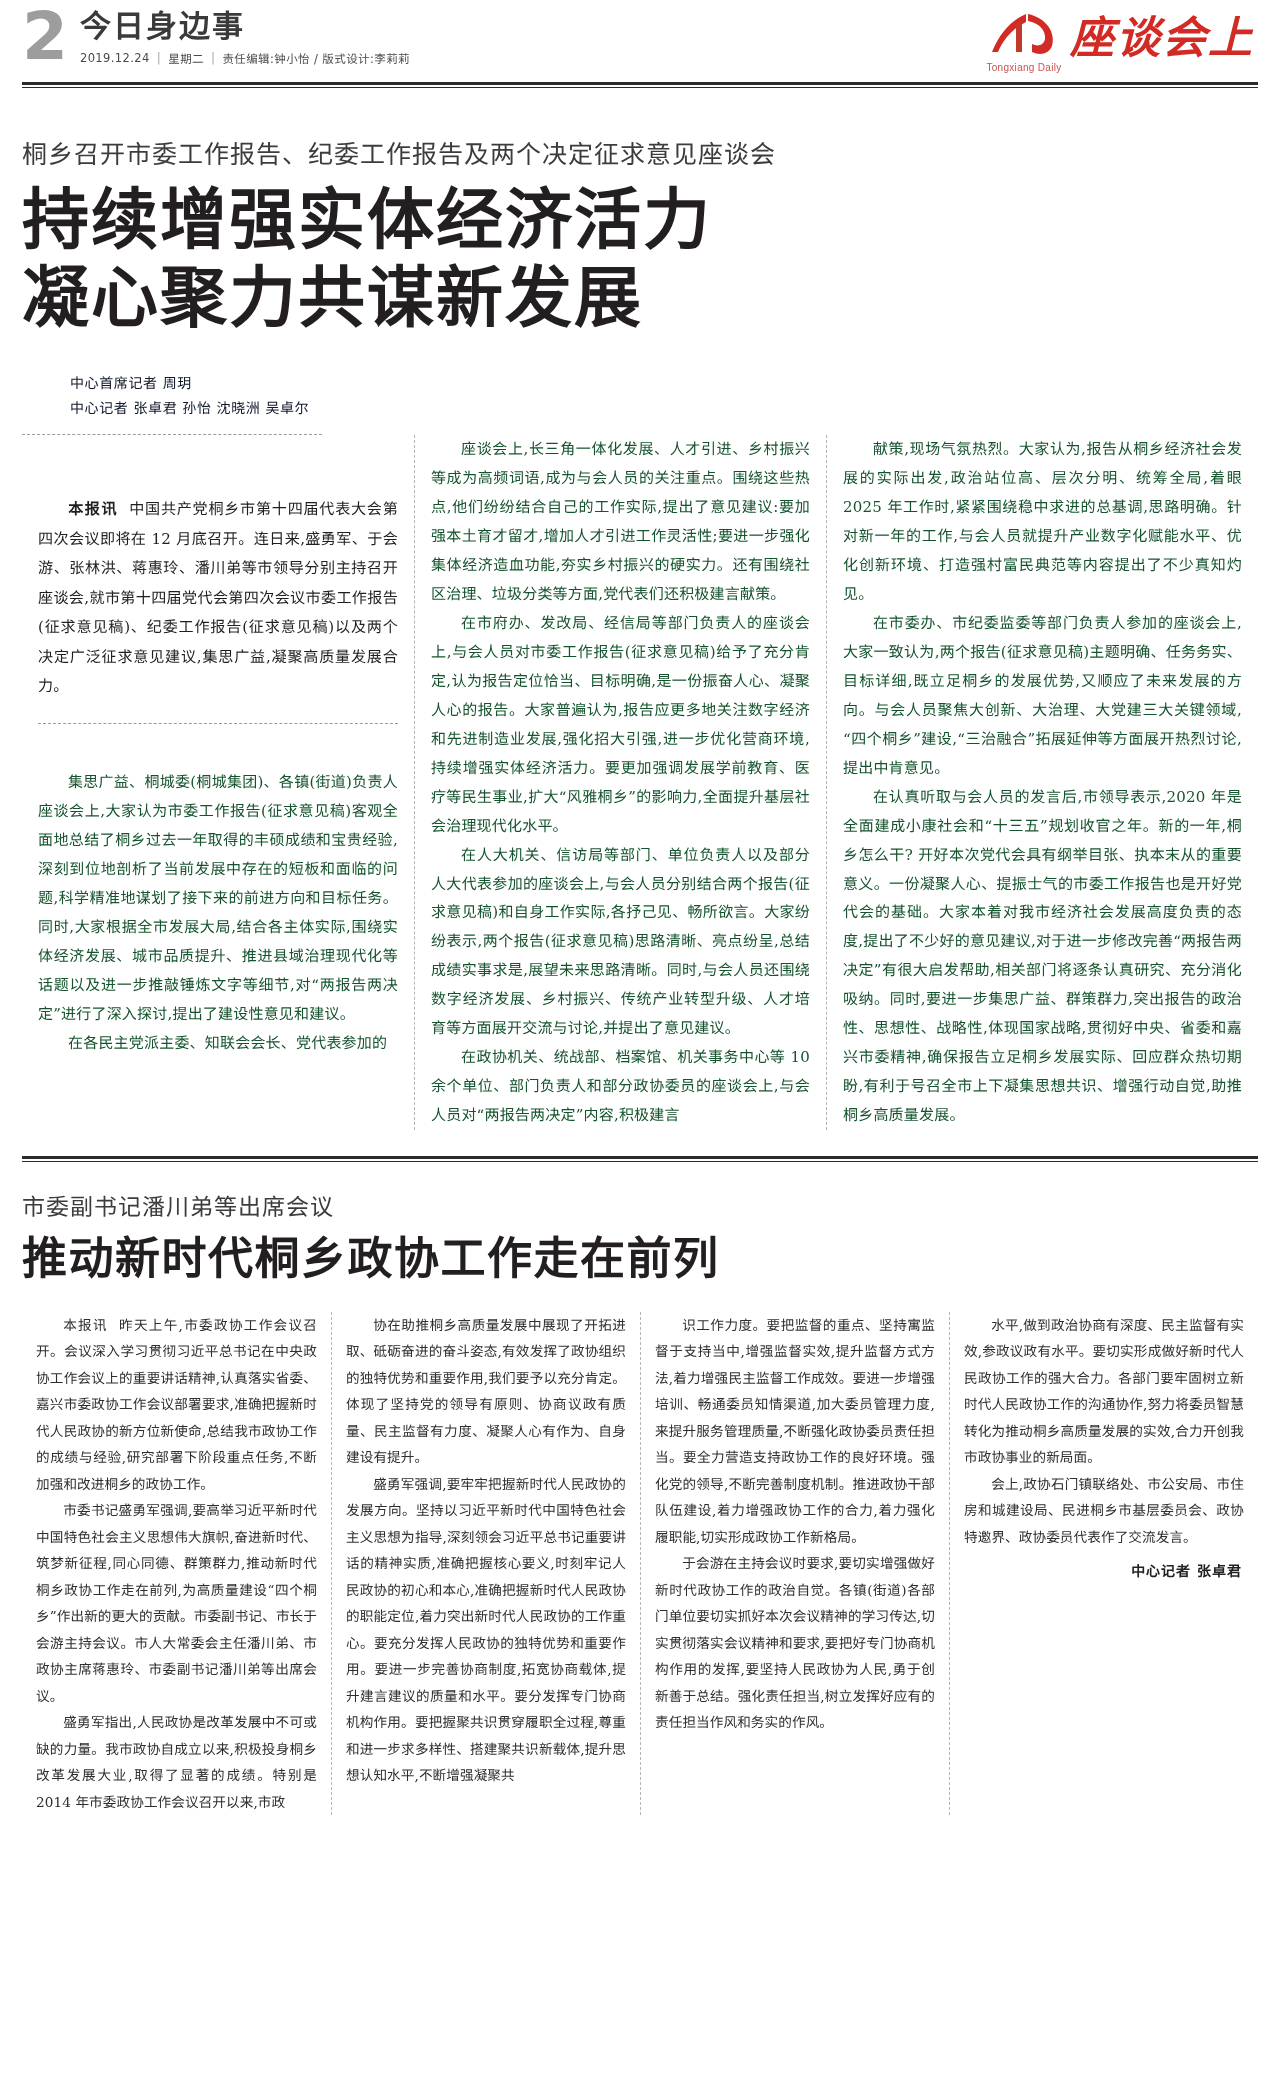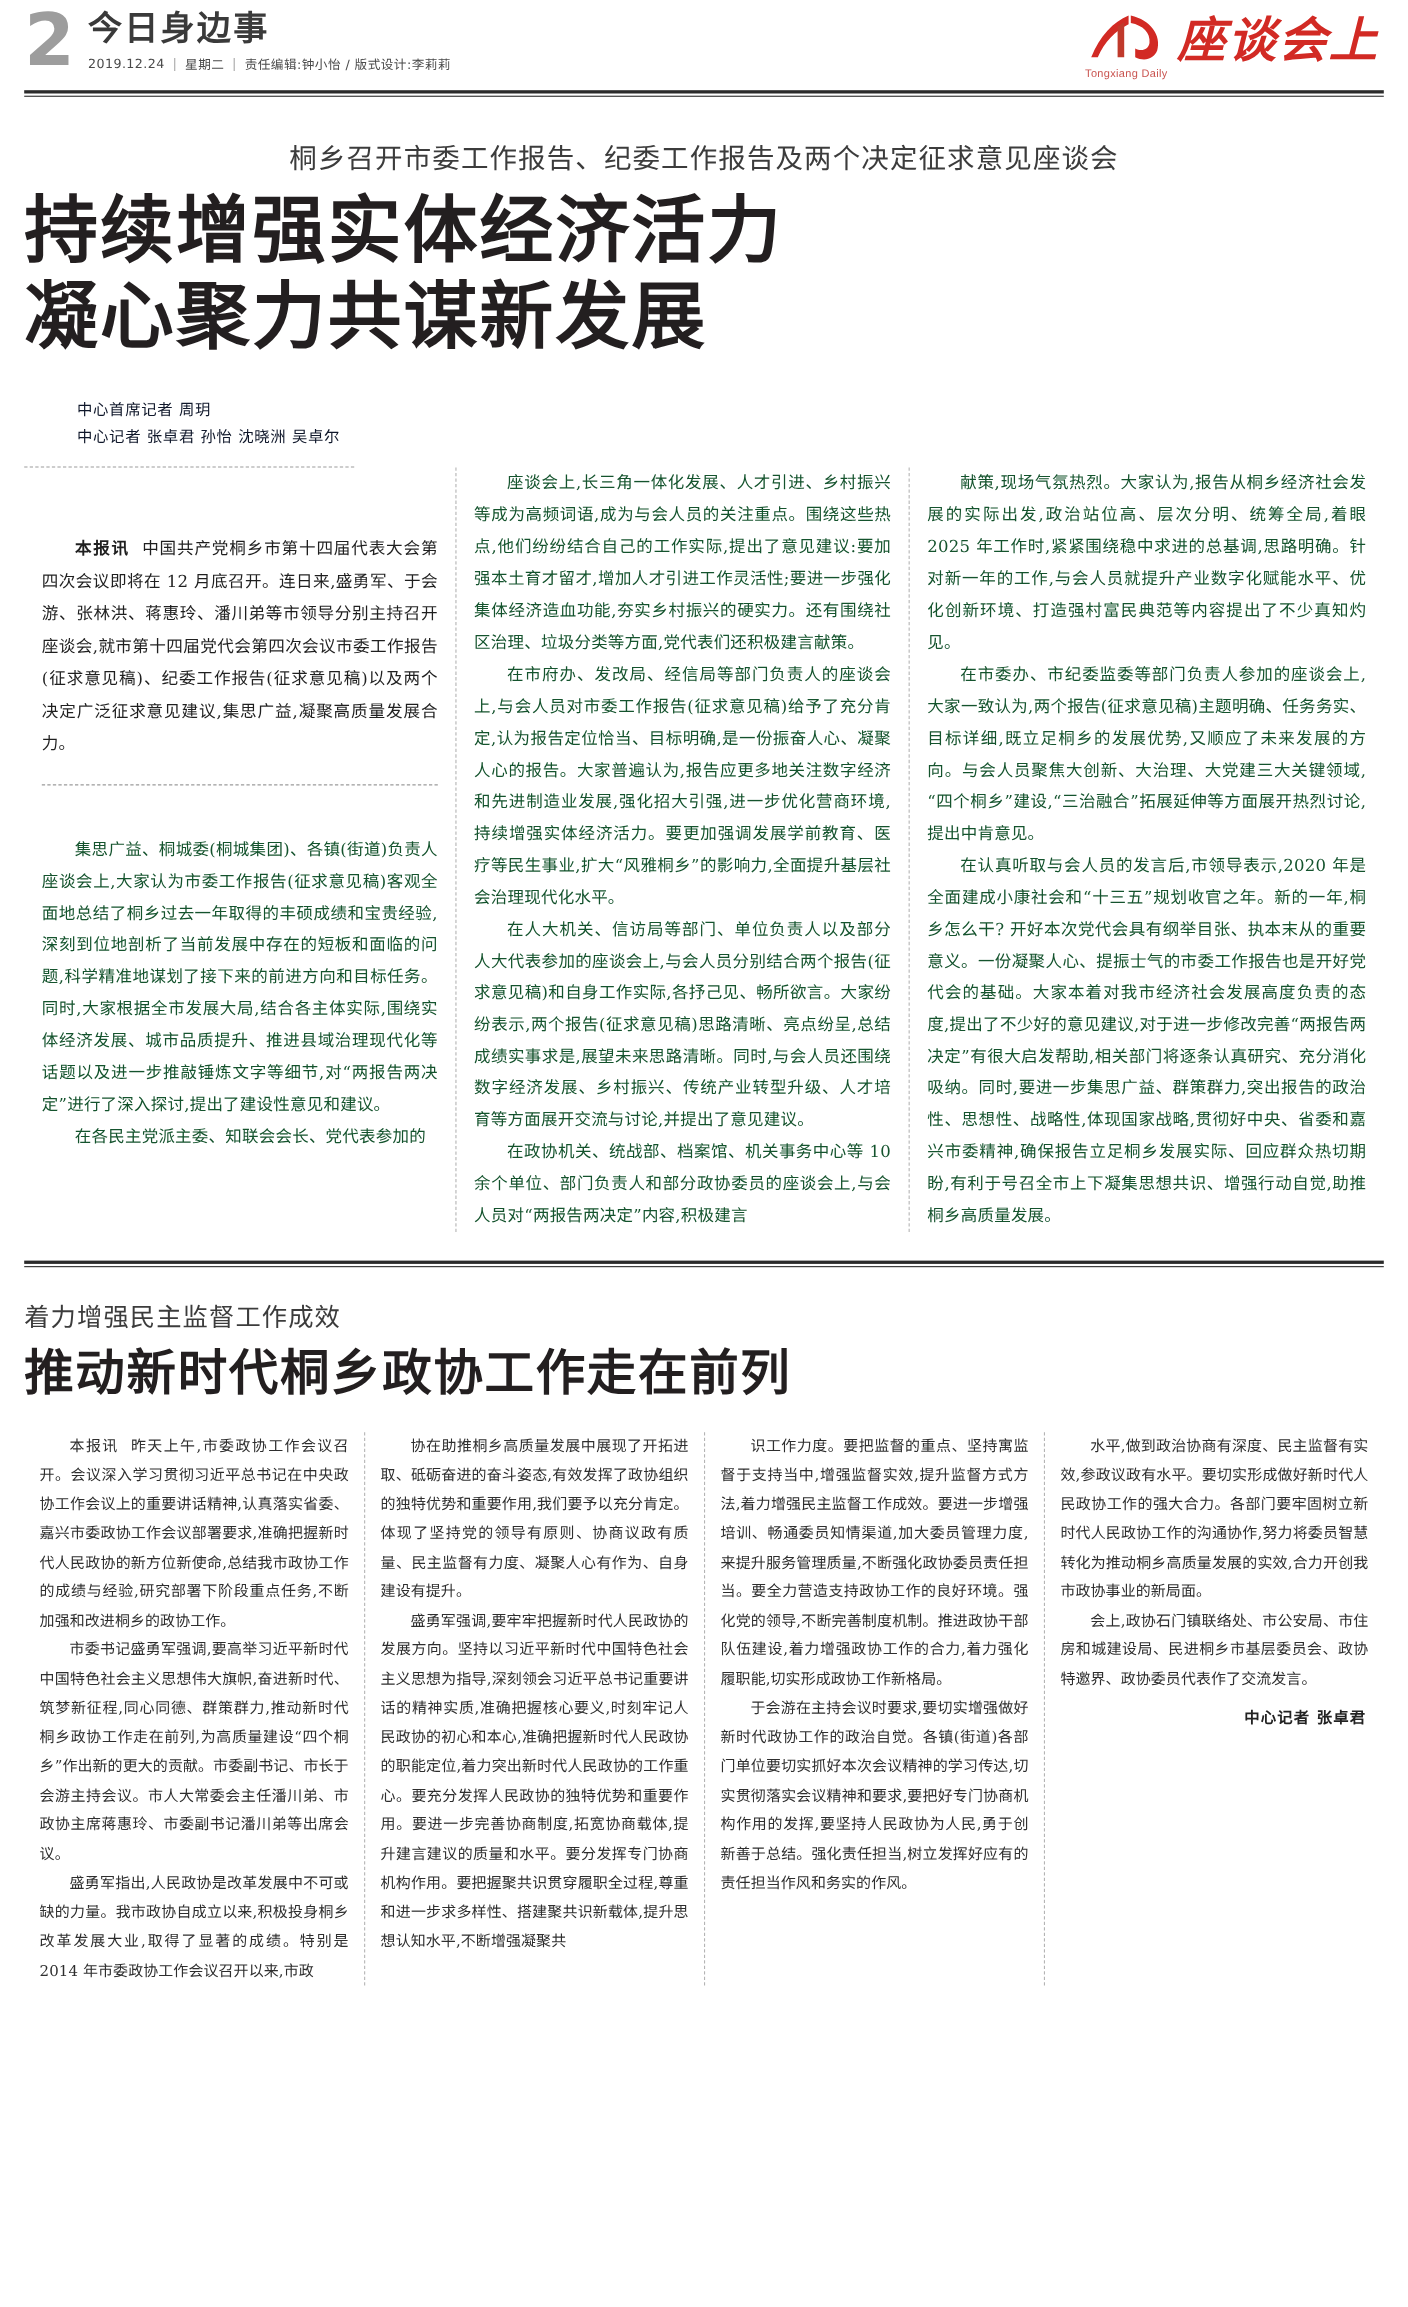--- a/index.html
+++ b/index.html
@@ -120,23 +120,22 @@
   }
 
   
   .article { padding: 0 22px; box-sizing: border-box; }
 
   .shoulder {
     font-size: 25px;
     font-weight: 500;
     color: #3c3c3c;
     letter-spacing: 1px;
-    margin-top: 36px;
+    margin-top: 46px;
     font-family: "DejaVu Sans", "Liberation Sans", sans-serif;
-    text-align: center;
   }
   .headline {
     font-size: 67px;
     font-weight: 800;
     color: #231f20;
     letter-spacing: 2px;
     line-height: 1.16;
     margin-top: 12px;
     font-family: "DejaVu Sans", "Liberation Sans", sans-serif;
   }
@@ -339,21 +338,21 @@
 
     </div>
   </div>
 
   <div class="section-divider">
     <div class="thick"></div>
     <div class="thin"></div>
   </div>
 
   <div class="article">
-    <div class="shoulder2">着力增强民主监督工作成效</div>
+    <div class="shoulder2">市委副书记潘川弟等出席会议</div>
     <div class="headline2">推动新时代桐乡政协工作走在前列</div>
 
     <div class="cols4">
 
       <div class="col4">
         <div class="col4-inner">
           <p class="body4"><span class="kicker">本报讯</span>&nbsp;&nbsp;<span>昨天上午,市委政协工作会议召开。会议深入学习贯彻习近平总书记在中央政协工作会议上的重要讲话精神,认真落实省委、嘉兴市委政协工作会议部署要求,准确把握新时代人民政协的新方位新使命,总结我市政协工作的成绩与经验,研究部署下阶段重点任务,不断加强和改进桐乡的政协工作。</span></p>
           <p class="body4">市委书记盛勇军强调,要高举习近平新时代中国特色社会主义思想伟大旗帜,奋进新时代、筑梦新征程,同心同德、群策群力,推动新时代桐乡政协工作走在前列,为高质量建设“四个桐乡”作出新的更大的贡献。市委副书记、市长于会游主持会议。市人大常委会主任潘川弟、市政协主席蒋惠玲、市委副书记潘川弟等出席会议。</p>
           <p class="body4">盛勇军指出,人民政协是改革发展中不可或缺的力量。我市政协自成立以来,积极投身桐乡改革发展大业,取得了显著的成绩。特别是 2014 年市委政协工作会议召开以来,市政</p>
         </div>

